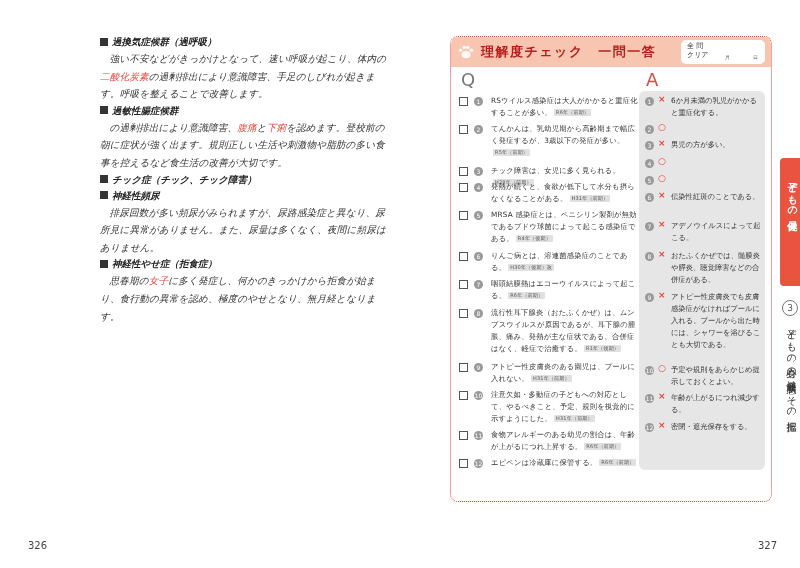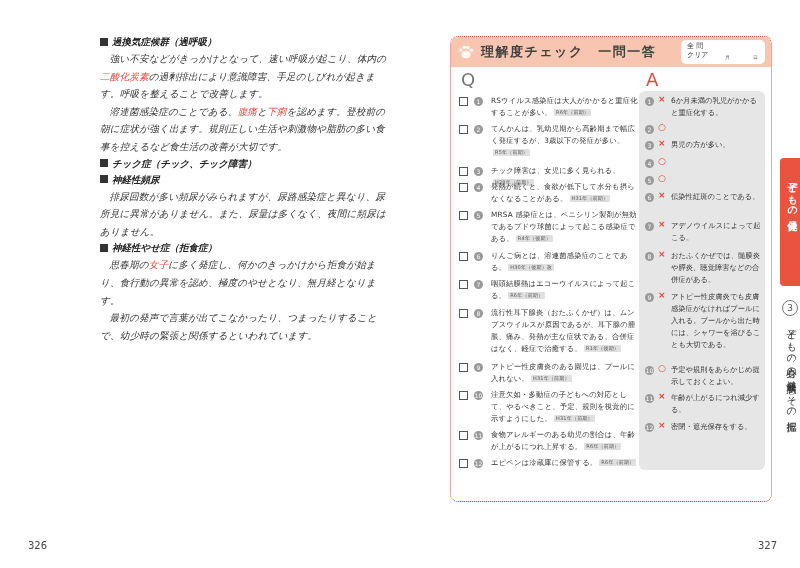--- a/index.html
+++ b/index.html
@@ -15,21 +15,21 @@
 
   .page-number { position: absolute; top: 540px; font-size: 10px; color: #444; }
   .page-left { left: 28px; }
   .page-right { left: 758px; text-align: right; }
 
   
   .check-panel { position: absolute; left: 450px; top: 36px; width: 322px; height: 466px;
     border: 1.5px dotted #e8453c; border-radius: 8px; background: #fff; overflow: hidden; }
   .check-header { height: 30px; background: #f8c6b0; position: relative; }
   .paw-icon { position: absolute; left: 6px; top: 6px; width: 18px; height: 18px; }
-  .check-title { position: absolute; left: 30px; top: 6px; font-size: 13px; font-weight: bold; color: #404040; letter-spacing: 1.5px; white-space: nowrap; }
+  .check-title { position: absolute; left: 30px; top: 6px; font-size: 13px; font-weight: bold; color: #b91c1c; letter-spacing: 1.5px; white-space: nowrap; }
   .clear-box { position: absolute; right: 6px; top: 3px; width: 84px; height: 24px; background: #fff; border-radius: 5px; }
   .clear-label { position: absolute; left: 6px; top: 2px; font-size: 7px; line-height: 9px; color: #333; }
   .clear-month { position: absolute; left: 44px; top: 14px; font-size: 5px; color: #666; }
   .clear-day { position: absolute; left: 72px; top: 14px; font-size: 5px; color: #666; }
 
   .q-letter { position: absolute; left: 10px; top: 32px; font-size: 18px; color: #777; }
   .a-letter { position: absolute; left: 195px; top: 32px; font-size: 18px; color: #e8453c; }
 
   .answer-bg { position: absolute; left: 188px; top: 54px; width: 126px; height: 379px; background: #e6e6e6; border-radius: 6px; }
 
@@ -50,27 +50,27 @@
   .side-tab-text { position: absolute; left: 5px; top: 16px; writing-mode: vertical-rl; font-size: 10px; font-weight: bold; color: #fff; letter-spacing: 1px; }
   .side-chapter-num { position: absolute; left: 782px; top: 300px; width: 16px; height: 16px; border: 1px solid #777; border-radius: 50%; font-size: 9px; line-height: 14px; text-align: center; color: #555; }
   .side-chapter-title { position: absolute; left: 784px; top: 322px; writing-mode: vertical-rl; font-size: 10px; color: #333; letter-spacing: 0.8px; }
 </style>
 </head>
 <body>
 
 <div class="left-page" id="left-page">
     <div class="section-heading"><span class="sq"></span><span>過換気症候群（過呼吸）</span></div>
     <div class="section-body"><span>強い不安などがきっかけとなって、速い呼吸が起こり、体内の</span><span class="red">二酸化炭素</span><span>の過剰排出により意識障害、手足のしびれが起きます。呼吸を整えることで改善します。</span></div>
-    <div class="section-body"><span>溶連菌感染症のことである、</span><span class="red">腹痛</span><span>と</span><span class="red">下痢</span><span>を認めます。登校前の朝に症状が強く出ます。規則正しい生活や刺激物や脂肪の多い食事を控えるなど食生活の改善が大切です。</span></div>
+    <div class="section-heading"><span class="sq"></span><span>過敏性腸症候群</span></div>
+    <div class="section-body"><span>の過剰排出により意識障害、</span><span class="red">腹痛</span><span>と</span><span class="red">下痢</span><span>を認めます。登校前の朝に症状が強く出ます。規則正しい生活や刺激物や脂肪の多い食事を控えるなど食生活の改善が大切です。</span></div>
     <div class="section-heading"><span class="sq"></span><span>チック症（チック、チック障害）</span></div>
     <div class="section-heading"><span class="sq"></span><span>神経性頻尿</span></div>
     <div class="section-body"><span>排尿回数が多い頻尿がみられますが、尿路感染症と異なり、尿所見に異常がありません。また、尿量は多くなく、夜間に頻尿はありません。</span></div>
     <div class="section-heading"><span class="sq"></span><span>神経性やせ症（拒食症）</span></div>
     <div class="section-body"><span>思春期の</span><span class="red">女子</span><span>に多く発症し、何かのきっかけから拒食が始まり、食行動の異常を認め、極度のやせとなり、無月経となります。</span></div>
-    <div class="section-body"><span>最初の発声で言葉が出てこなかったり、つまったりすることで、幼少時の緊張と関係するといわれています。</span></div>
   </div>
 <div class="page-number page-left">326</div>
 
 <div class="check-panel">
   <div class="check-header">
     <svg class="paw-icon" viewBox="0 0 20 20">
       <ellipse cx="10" cy="13" rx="5" ry="4" fill="#fff" opacity="0.85"></ellipse>
       <circle cx="4" cy="8" r="2" fill="#fff" opacity="0.85"></circle>
       <circle cx="8" cy="5" r="2" fill="#fff" opacity="0.85"></circle>
       <circle cx="12" cy="5" r="2" fill="#fff" opacity="0.85"></circle>

